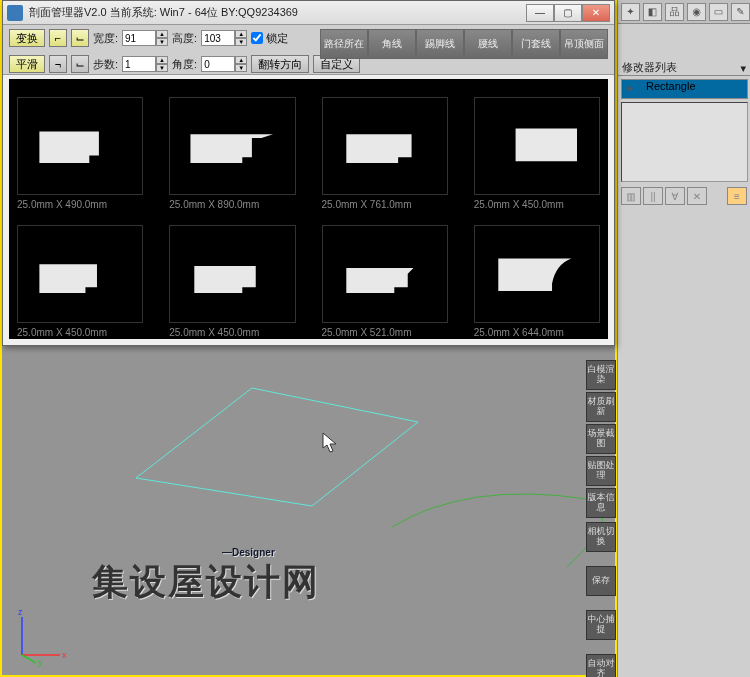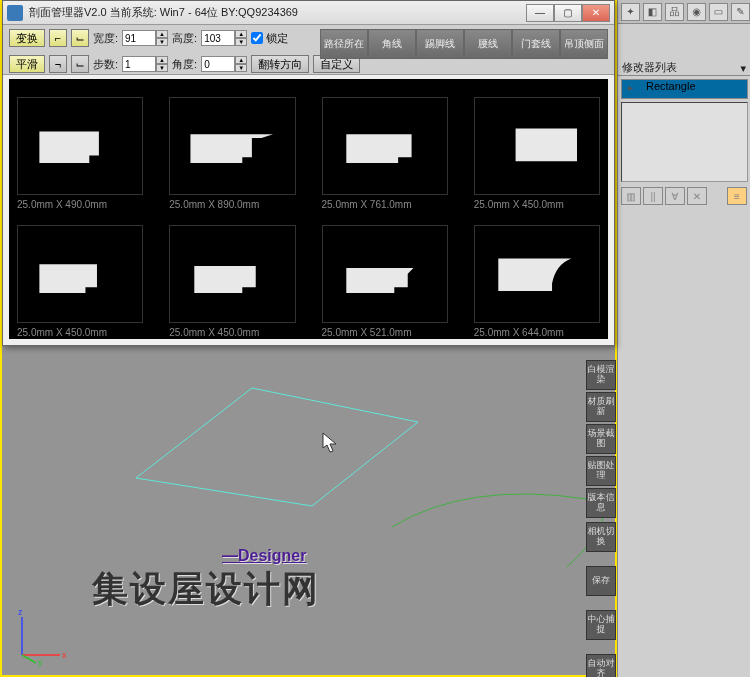--- a/index.html
+++ b/index.html
@@ -13,21 +13,21 @@
 .wire-quad svg { width: 100%; height: 100%; }
 .wire-ellipse { position: absolute; left: 385px; top: 485px; width: 230px; height: 100px; }
 .wire-ellipse svg { width: 100%; height: 100%; }
 
 
 .cursor { position: absolute; left: 320px; top: 430px; width: 18px; height: 22px; }
 .cursor svg { width: 100%; height: 100%; }
 
 
 .watermark { position: absolute; left: 90px; top: 545px; color: #333; font-size: 36px; font-weight: 900; letter-spacing: 2px; text-shadow: 1px 1px 0 #ddd; }
-.watermark .sub { font-size: 16px; color: #4c1d95; letter-spacing: 0; margin-left: 130px; text-decoration: underline; }
+.watermark .sub { font-size: 10px; color: #0f172a; letter-spacing: 0; margin-left: 130px; }
 
 
 .axis { position: absolute; left: 10px; bottom: 10px; width: 60px; height: 60px; }
 .axis svg { width: 100%; height: 100%; overflow: visible; }
 
 
 .right-panel { position: absolute; right: 0; top: 0; width: 133px; height: 677px; background: #cfcfcf; border-left: 1px solid #888; }
 .right-icons { height: 24px; background: #c0c0c0; border-bottom: 1px solid #888; display: flex; align-items: center; gap: 3px; padding-left: 3px; }
 .right-icons .ic { width: 20px; height: 18px; border: 1px solid #888; background: #ddd; display: flex; align-items: center; justify-content: center; font-size: 10px; color: #555; }
 .mod-header { height: 20px; font-size: 11px; color: #222; padding-left: 4px; border-bottom: 1px solid #888; display: flex; align-items: flex-end; justify-content: space-between; padding-right: 4px; margin-top: 32px; }

